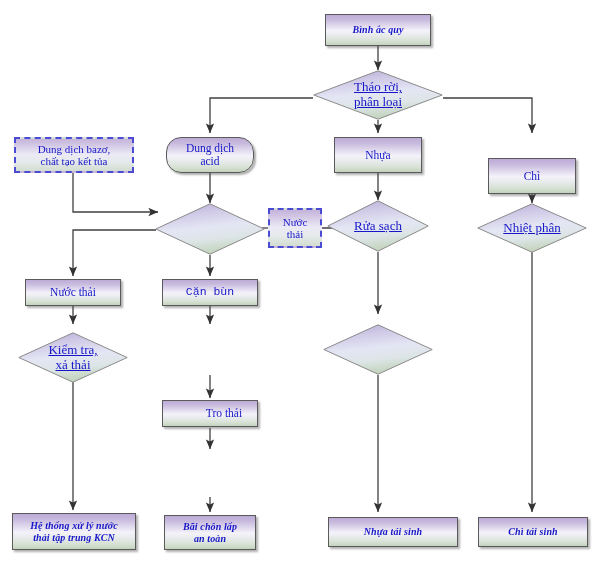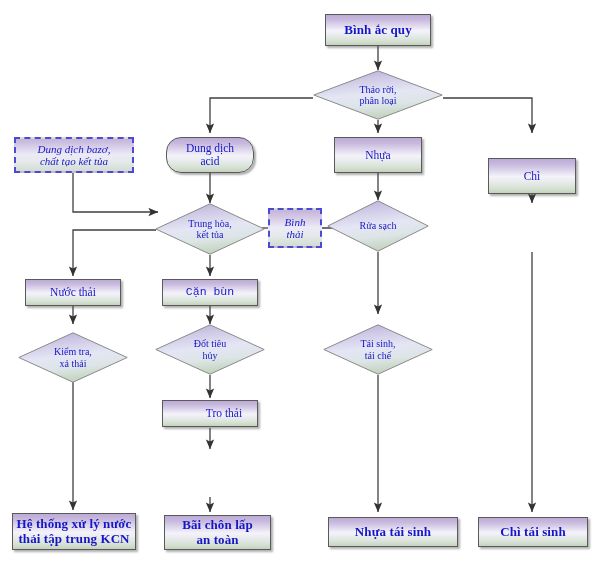--- a/index.html
+++ b/index.html
@@ -13,34 +13,33 @@
 
   
   .box{
     border:1px solid #5a5a5a;
     background:linear-gradient(to bottom,
         #bdabd6 0%, #c8bade 16%, #e3ddef 38%, #f4f2fa 52%,
         #e9eced 66%, #d7e1d4 86%, #c3d3bd 100%);
     box-shadow:2px 2px 2px rgba(80,80,80,.45);
     font-size:11.5px;
   }
-  .box.bold{font-weight:bold;font-size:13px;letter-spacing:.1px;}
+  .box.bold{font-weight:bold;font-size:10px;letter-spacing:.1px;font-style:italic;}
 
   
   .dashed{
     border:2px dashed #4a4ad2;
     background:linear-gradient(to bottom,
         #c4b3da 0%, #d5cbe6 22%, #eceaf6 48%,
         #e6eaec 70%, #d2ddd0 100%);
-    font-style:italic;
     font-size:11px;
   }
 
   
-  .diamond{background:transparent;border:0;box-shadow:none;font-size:10px;}
+  .diamond{background:transparent;border:0;box-shadow:none;font-size:13px;text-decoration:underline;}
   .diamond .dia-shape{position:absolute;left:0;top:0;width:100%;height:100%;}
   .diamond .dia-label{position:relative;z-index:2;width:88%;}
 
   .nowrap{white-space:pre-line;}
 </style>
 </head>
 <body>
 
 <div id="canvas">
 
@@ -119,69 +118,64 @@
 acid</div>
 
   <div class="node box nowrap" style="left:334px;top:137px;width:88px;height:36px;">Nhựa</div>
 
   <div class="node box nowrap" style="left:488px;top:137px;width:88px;height:36px;margin-top:21px;">Chì</div>
 
   <div class="node diamond" style="left:155px;top:203px;width:110px;height:52px;">
     <svg class="dia-shape" viewBox="0 0 110 52" preserveAspectRatio="none">
       <polygon points="55,0.8 109.2,26 55,51.2 0.8,26" fill="url(#dg)" stroke="#8a8a8a" stroke-width="1"></polygon>
     </svg>
-    <div class="dia-label nowrap">Trung hòa,
-kết tủa</div>
   </div>
 
-  <div class="node dashed nowrap" style="left:268px;top:208px;width:54px;height:40px;">Bình
+  <div class="node dashed nowrap" style="left:268px;top:208px;width:54px;height:40px;">Nước
 thải</div>
 
   <div class="node diamond" style="left:327px;top:200px;width:102px;height:52px;">
     <svg class="dia-shape" viewBox="0 0 102 52" preserveAspectRatio="none">
       <polygon points="51,0.8 101.2,26 51,51.2 0.8,26" fill="url(#dg)" stroke="#8a8a8a" stroke-width="1"></polygon>
     </svg>
     <div class="dia-label nowrap">Rửa sạch</div>
   </div>
 
+  <div class="node diamond" style="left:477px;top:203px;width:110px;height:50px;">
+    <svg class="dia-shape" viewBox="0 0 110 50" preserveAspectRatio="none">
+      <polygon points="55,0.8 109.2,25 55,49.2 0.8,25" fill="url(#dg)" stroke="#8a8a8a" stroke-width="1"></polygon>
+    </svg>
+    <div class="dia-label nowrap">Nhiệt phân</div>
+  </div>
 
   <div class="node box nowrap" style="left:25px;top:279px;width:96px;height:27px;">Nước thải</div>
 
   <div class="node box nowrap" style="left:162px;top:279px;width:96px;height:27px;font-family:Liberation Mono, monospace;">Cặn bùn</div>
 
   <div class="node diamond" style="left:18px;top:332px;width:110px;height:51px;">
     <svg class="dia-shape" viewBox="0 0 110 51" preserveAspectRatio="none">
       <polygon points="55,0.8 109.2,25.5 55,50.2 0.8,25.5" fill="url(#dg)" stroke="#8a8a8a" stroke-width="1"></polygon>
     </svg>
     <div class="dia-label nowrap">Kiểm tra,
 xả thải</div>
   </div>
 
-  <div class="node diamond" style="left:155px;top:324px;width:110px;height:51px;">
-    <svg class="dia-shape" viewBox="0 0 110 51" preserveAspectRatio="none">
-      <polygon points="55,0.8 109.2,25.5 55,50.2 0.8,25.5" fill="url(#dg)" stroke="#8a8a8a" stroke-width="1"></polygon>
-    </svg>
-    <div class="dia-label nowrap">Đốt tiêu
-hủy</div>
-  </div>
 
   <div class="node diamond" style="left:323px;top:324px;width:110px;height:51px;">
     <svg class="dia-shape" viewBox="0 0 110 51" preserveAspectRatio="none">
       <polygon points="55,0.8 109.2,25.5 55,50.2 0.8,25.5" fill="url(#dg)" stroke="#8a8a8a" stroke-width="1"></polygon>
     </svg>
-    <div class="dia-label nowrap">Tái sinh,
-tái chế</div>
   </div>
 
   <div class="node box nowrap" style="left:162px;top:400px;width:96px;height:27px;padding-left:28px;">Tro thải</div>
 
 
   <div class="node box bold nowrap" style="left:12px;top:513px;width:124px;height:37px;">Hệ thống xử lý nước
 thải tập trung KCN</div>
 
-  <div class="node box bold nowrap" style="left:164px;top:515px;width:107px;height:35px;">Bãi chôn lấp
+  <div class="node box bold nowrap" style="left:164px;top:515px;width:92px;height:35px;">Bãi chôn lấp
 an toàn</div>
 
   <div class="node box bold nowrap" style="left:328px;top:517px;width:130px;height:30px;">Nhựa tái sinh</div>
 
   <div class="node box bold nowrap" style="left:478px;top:517px;width:110px;height:30px;">Chì tái sinh</div>
 
 </div>
 
 </body></html>

